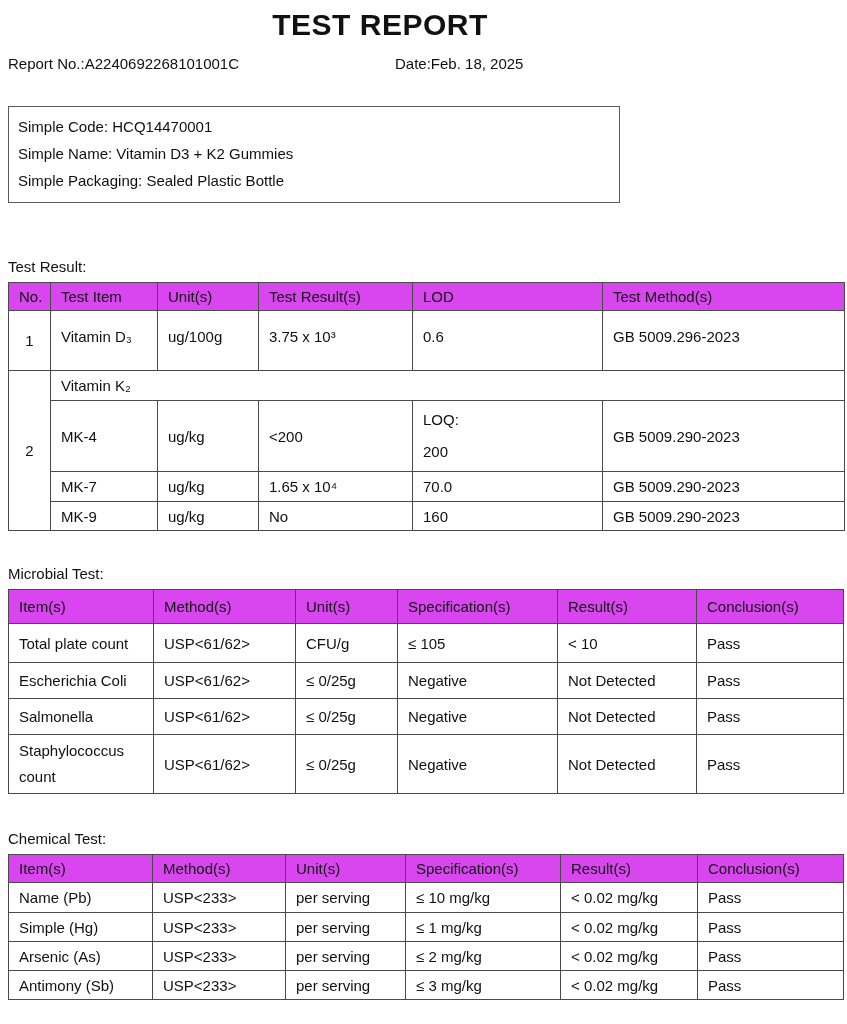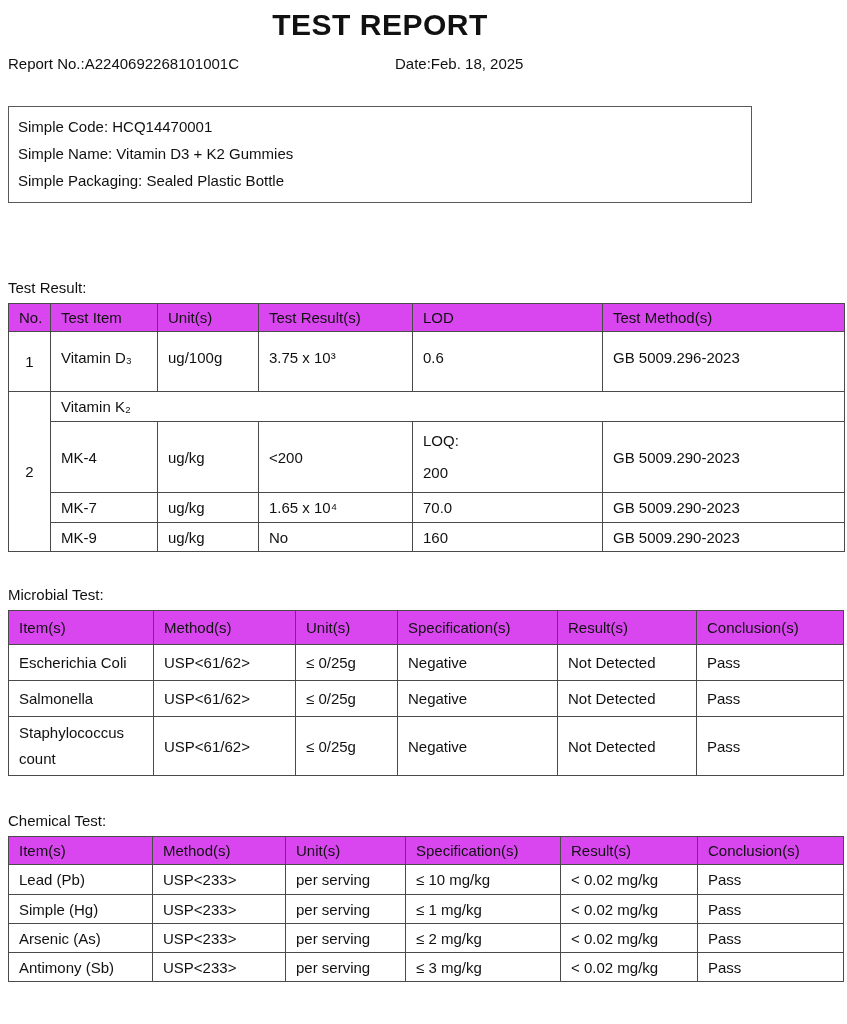--- a/index.html
+++ b/index.html
@@ -28,31 +28,31 @@
   .meta-row {
     position: relative;
     margin-top: 13px;
     height: 20px;
     font-size: 15px;
   }
   .meta-report { position: absolute; left: 0; top: 0; }
   .meta-date   { position: absolute; left: 387px; top: 0; }
   .info-box {
     margin-top: 31px;
-    width: 744px;
+    width: 612px;
     box-sizing: border-box;
     border: 1px solid #595959;
     padding: 6px 9px 8px 9px;
     font-size: 15px;
     line-height: 27px;
   }
   .section-label {
     font-size: 15px;
   }
-  .lbl-test-result   { margin-top: 76px; }
+  .lbl-test-result   { margin-top: 55px; }
   .lbl-microbial     { margin-top: 34px; }
   .lbl-chemical      { margin-top: 36px; }
   table {
     border-collapse: collapse;
     table-layout: fixed;
     margin-top: 7px;
   }
   .tbl-result    { width: 836px; }
   .tbl-microbial { width: 835px; }
   .tbl-chemical  { width: 835px; }
@@ -167,20 +167,28 @@
       <tr style="height:34px">
         <th>Item(s)</th>
         <th>Method(s)</th>
         <th>Unit(s)</th>
         <th>Specification(s)</th>
         <th>Result(s)</th>
         <th>Conclusion(s)</th>
       </tr>
     </thead>
     <tbody>
+      <tr style="height:39px">
+        <td>Total plate count</td>
+        <td>USP&lt;61/62&gt;</td>
+        <td>CFU/g</td>
+        <td>≤ 105</td>
+        <td>&lt; 10</td>
+        <td>Pass</td>
+      </tr>
       <tr style="height:36px">
         <td>Escherichia Coli</td>
         <td>USP&lt;61/62&gt;</td>
         <td>≤ 0/25g</td>
         <td>Negative</td>
         <td>Not Detected</td>
         <td>Pass</td>
       </tr>
       <tr style="height:36px">
         <td>Salmonella</td>
@@ -217,21 +225,21 @@
         <th>Item(s)</th>
         <th>Method(s)</th>
         <th>Unit(s)</th>
         <th>Specification(s)</th>
         <th>Result(s)</th>
         <th>Conclusion(s)</th>
       </tr>
     </thead>
     <tbody>
       <tr style="height:30px">
-        <td>Lead (Pb)</td>
+        <td>Name (Pb)</td>
         <td>USP&lt;233&gt;</td>
         <td>per serving</td>
         <td>≤ 10 mg/kg</td>
         <td>&lt; 0.02 mg/kg</td>
         <td>Pass</td>
       </tr>
       <tr style="height:29px">
         <td>Simple (Hg)</td>
         <td>USP&lt;233&gt;</td>
         <td>per serving</td>

